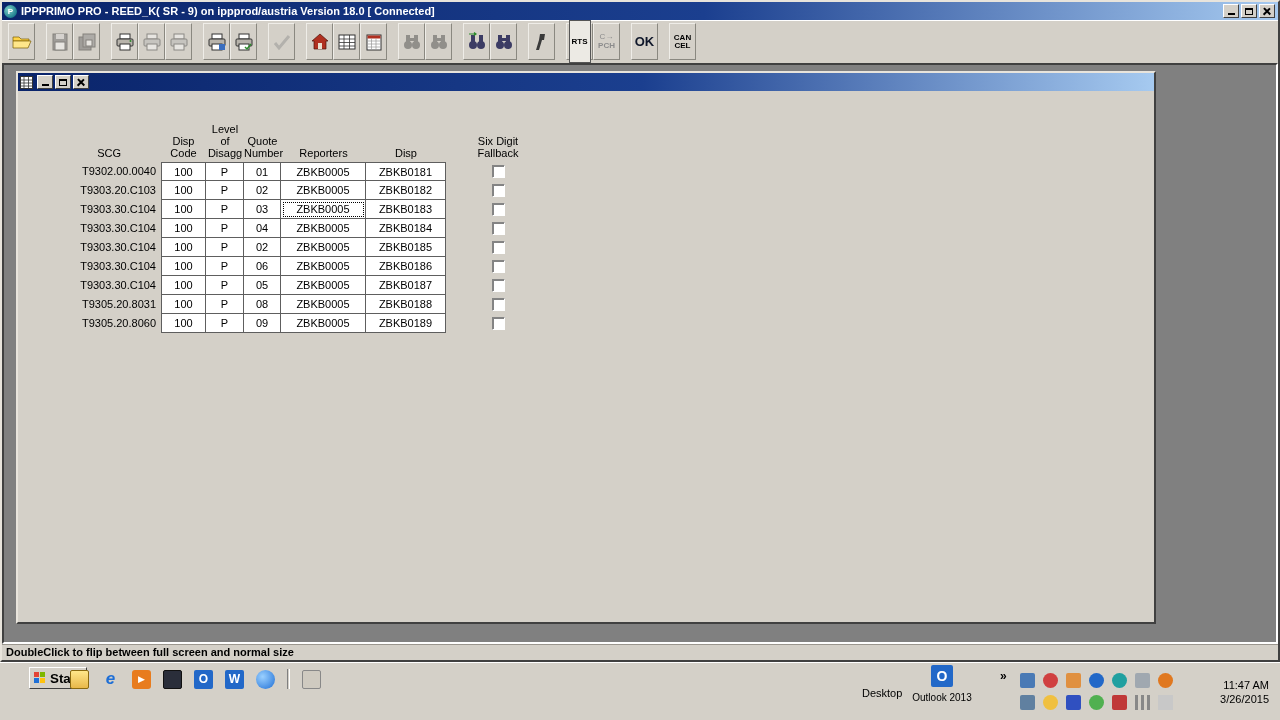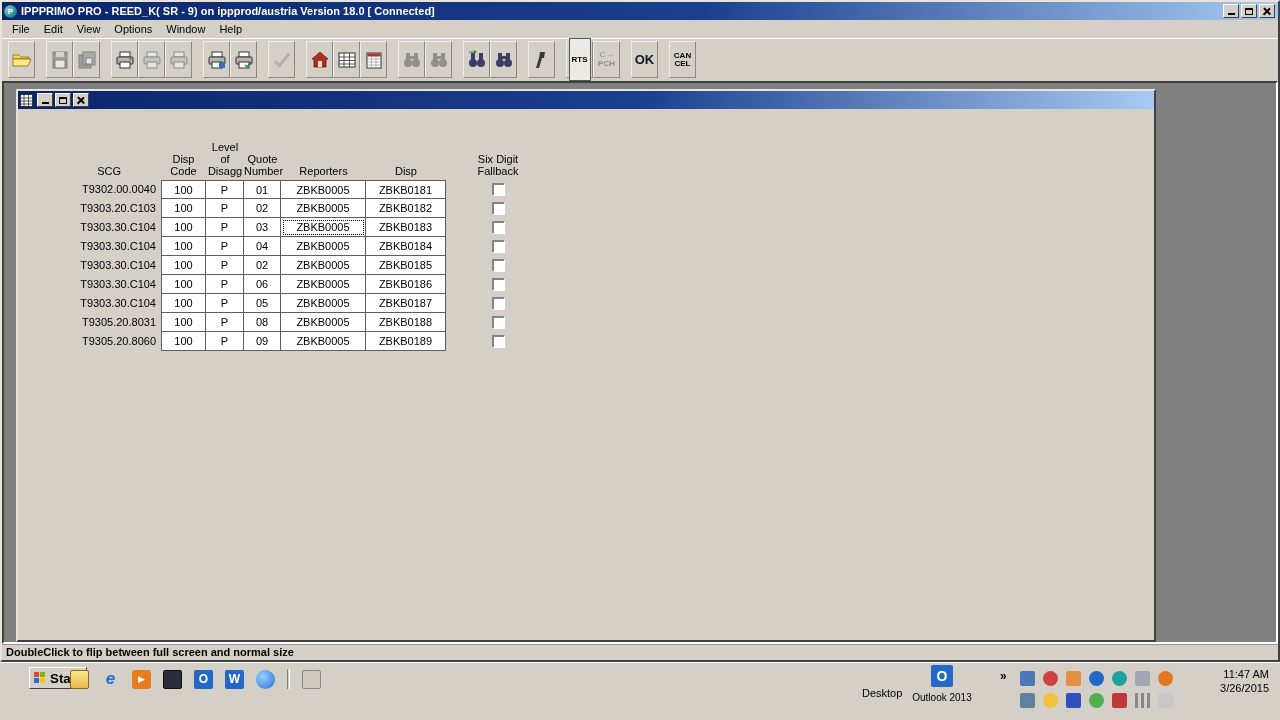--- a/index.html
+++ b/index.html
@@ -91,21 +91,21 @@
   .q-outlook,.q-word { background:#2268c8; color:#fff; font-size:12px; border-radius:2px; }
   .q-globe { background:radial-gradient(circle at 35% 35%,#9ad0ff,#1f6fd6); border-radius:50%; }
   .q-calc { background:#cfcac0; border:1px solid #888; border-radius:2px; }
   .ql-sep { width:3px; height:20px; border-left:1px solid #808080; border-right:1px solid #fff; }
   .desktop-lb { position:absolute; left:862px; top:24px; }
   .shortcut { position:absolute; left:908px; top:2px; width:68px; text-align:center; }
   .shortcut .sc-icon { width:22px; height:22px; margin:0 auto; background:#2268c8; color:#fff; font-size:14px;
                        font-weight:bold; display:flex; align-items:center; justify-content:center; border-radius:2px; }
   .shortcut .sc-lb { font-size:10px; margin-top:5px; }
   .chevron { position:absolute; left:1000px; top:6px; font-weight:bold; font-size:12px; }
-  .tray { position:absolute; left:1016px; right:3px; top:4px; bottom:4px; display:flex; gap:4px; }
+  .tray { position:absolute; left:1016px; right:3px; top:4px; bottom:4px; display:flex; align-items:center; gap:4px; }
   .tray-icons { display:grid; grid-template-columns:repeat(7,23px); grid-auto-rows:22px; justify-items:center; align-items:center; }
   .ti { width:15px; height:15px; }
   .round { border-radius:50%; } .sq { border-radius:2px; }
   .t1{background:#4a7ab5}.t2{background:#d04040}.t3{background:#e09040}.t4{background:#2268c8}
   .t5{background:#20a0a0}.t6{background:#a0a8b0}.t7{background:#e07820}
   .t8{background:#6080a0}.t9{background:#f0c040}.t10{background:#3050c0}.t11{background:#50b050}
   .t12{background:#c03838}.t13{background:linear-gradient(90deg,#888 0 3px,#d4d0c8 3px 6px,#888 6px 9px,#d4d0c8 9px 12px,#888 12px 15px)}
   .t14{background:#c8c8c8}
   .clock { flex:1; text-align:right; padding-right:8px; line-height:14px; }
 </style>
@@ -125,28 +125,20 @@
           </span>
         <span class="win-btn">
             <span class="glyph-max"></span>
           </span>
         <span class="win-btn">
             <span class="glyph-close"></span>
           </span>
       </span>
     </div>
 
-    <div class="menubar">
-      <span class="menu-item">File</span>
-      <span class="menu-item">Edit</span>
-      <span class="menu-item">View</span>
-      <span class="menu-item">Options</span>
-      <span class="menu-item">Window</span>
-      <span class="menu-item">Help</span>
-    </div>
 
     <div class="toolbar">
       <button class="tb">
         <svg viewBox="0 0 20 20">
             <path d="M1 5h6l2 2h8v2H1z" fill="#ffd54a" stroke="#7a5c00" stroke-width=".7"></path>
             <path d="M1 9h18l-3 7H1z" fill="#ffe78a" stroke="#7a5c00" stroke-width=".7"></path>
           </svg>
       </button>
       <button class="tb g dis">
         <svg viewBox="0 0 20 20">

